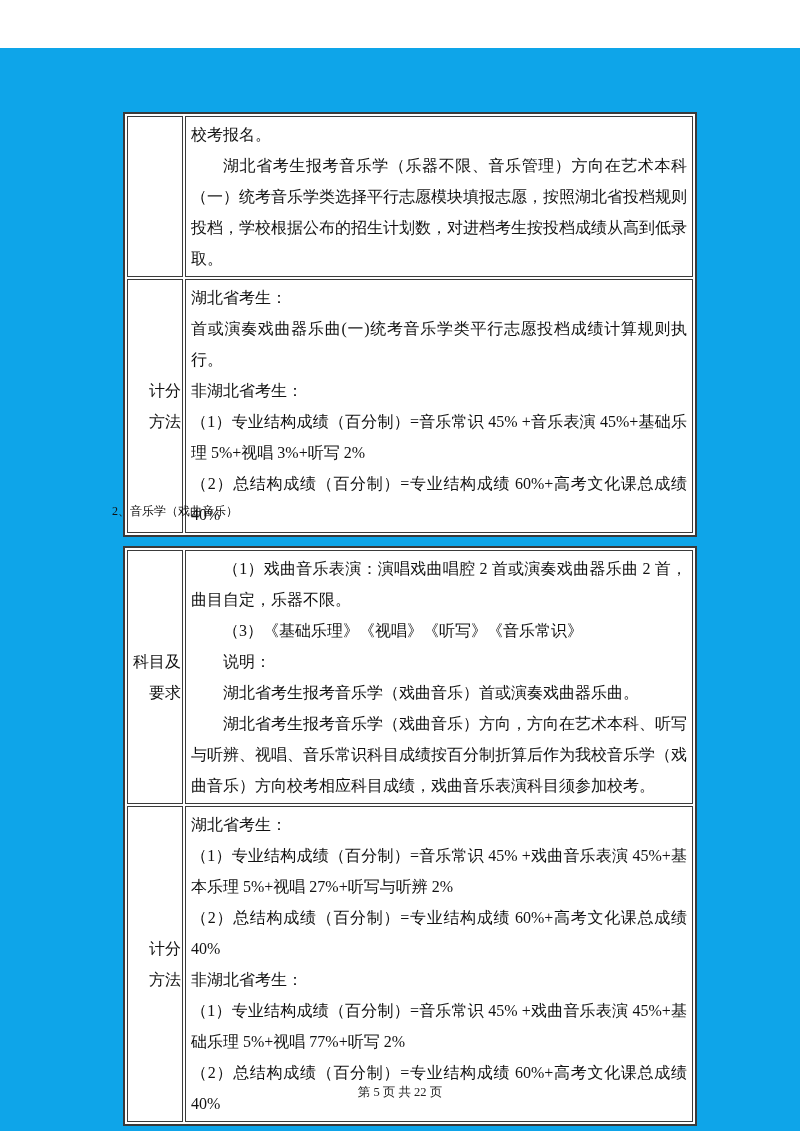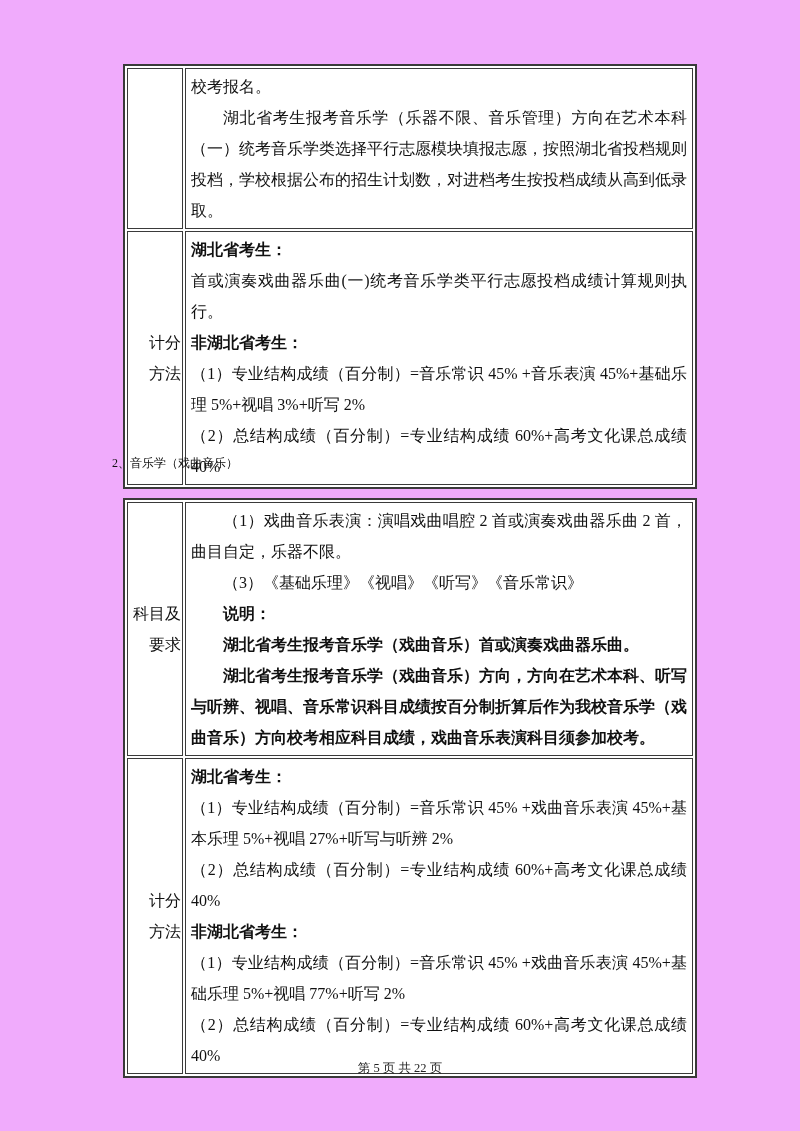--- a/index.html
+++ b/index.html
@@ -4,21 +4,21 @@
 <style>
   * { margin: 0; padding: 0; box-sizing: border-box; }
   html, body { background: #ffffff; }
   body {
     width: 800px; height: 1131px;
     font-family: "Liberation Serif", "DejaVu Serif", serif;
     color: #111;
     position: relative;
     overflow: hidden;
   }
-  .page { position: absolute; inset: 0; background: #f0abfc; }
+  .page { position: absolute; inset: 0; background: #0ea5e9; margin-top: 48px; }
 
   .doc-table {
     position: absolute;
     left: 123px;
     width: 574px;
     border-collapse: separate;
     border-spacing: 2px;
     border: 2px solid #3a3a3a;
     background: #fff;
     table-layout: fixed;
@@ -37,34 +37,34 @@
     vertical-align: middle;
     text-align: right;
     padding: 2px 1px;
   }
   td.content-cell {
     padding: 2px 5px;
     text-align: justify;
   }
   .content-cell p { margin: 0; }
   .ind { text-indent: 2em; }
-  .b { font-weight: bold; }
+  .b { font-weight: normal; }
 
   .section-heading {
     position: absolute;
     left: 112px;
     top: 451px;
     font-size: 12px;
     line-height: 24px;
     white-space: nowrap;
   }
 
   .page-footer {
     position: absolute;
-    top: 1060px;
+    top: 1036px;
     left: 0;
     width: 100%;
     text-align: center;
     font-size: 12.5px;
     color: #222;
   }
 </style>
 </head>
 <body>
 

